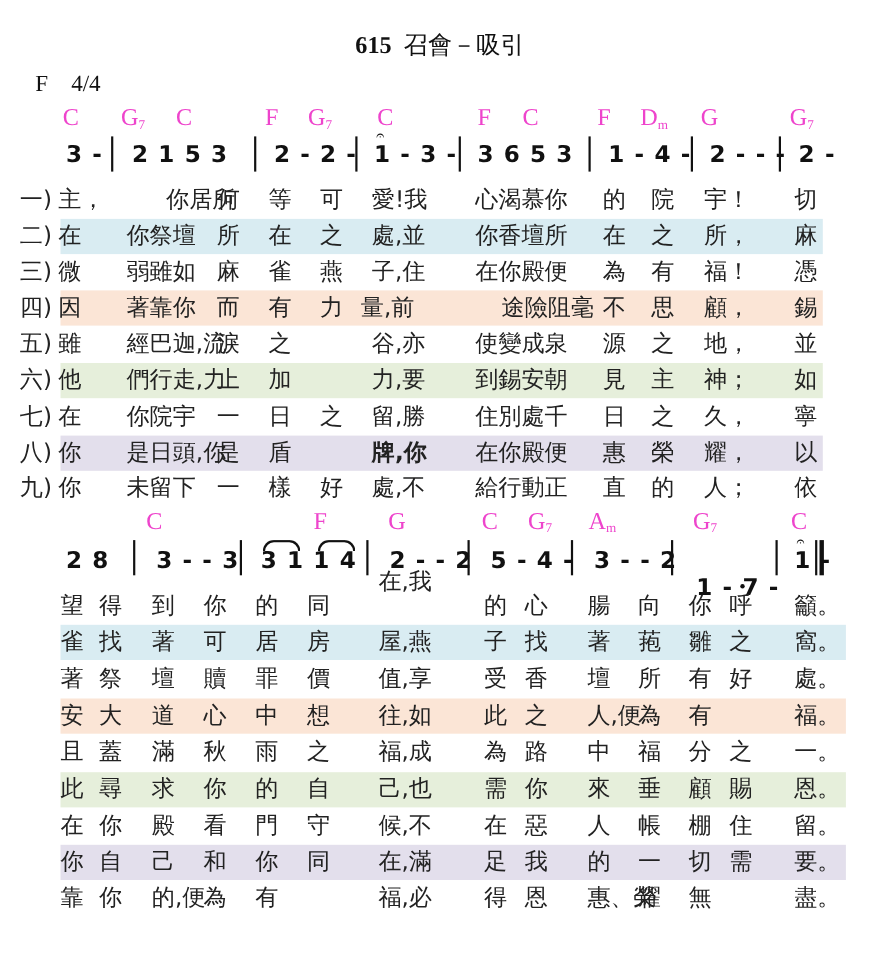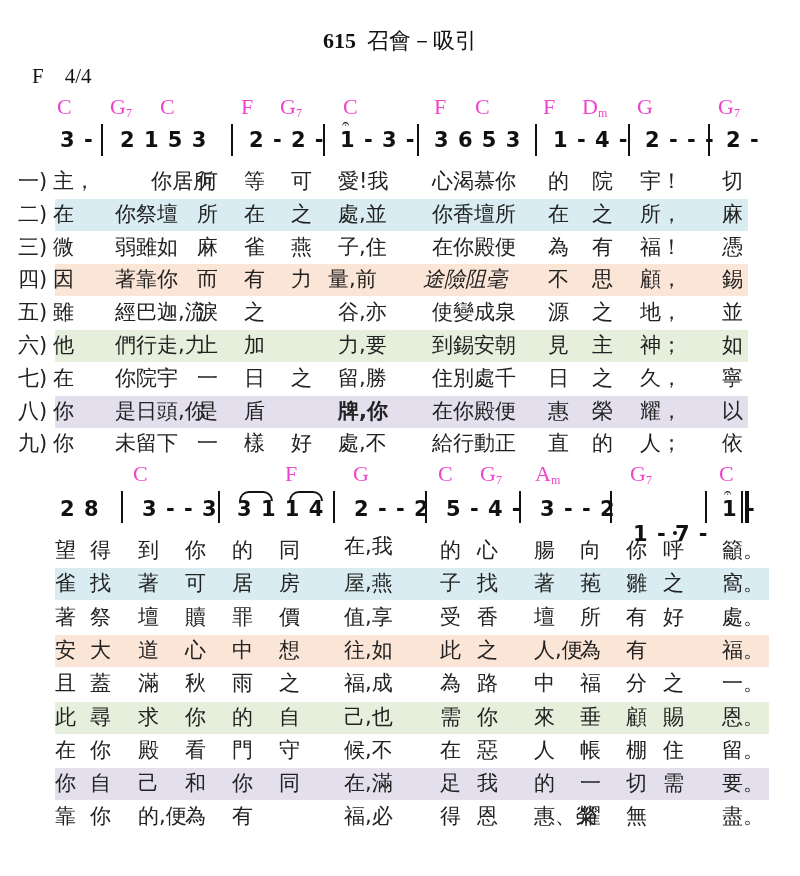--- a/index.html
+++ b/index.html
@@ -105,21 +105,21 @@
     <div class="abs lyric" style="left:640px;top:232.6px;">福！</div>
     <div class="abs lyric" style="left:722px;top:232.6px;">憑</div>
     <div class="abs band" style="top:264.4px;width:693px;background:#fbe5d6;"></div>
     <div class="abs lyric" style="left:18px;top:265.4px;">四)</div>
     <div class="abs lyric" style="left:53px;top:265.4px;">因</div>
     <div class="abs lyric" style="left:115px;top:265.4px;">著靠你</div>
     <div class="abs lyric" style="left:197px;top:265.4px;">而</div>
     <div class="abs lyric" style="left:244px;top:265.4px;">有</div>
     <div class="abs lyric" style="left:291px;top:265.4px;">力</div>
     <div class="abs lyric" style="left:328px;top:265.4px;">量,前</div>
-    <div class="abs lyric" style="left:423px;top:265.4px;font-style:italic;">途險阻毫</div>
+    <div class="abs lyric" style="left:456px;top:265.4px;">途險阻毫</div>
     <div class="abs lyric" style="left:548px;top:265.4px;">不</div>
     <div class="abs lyric" style="left:592px;top:265.4px;">思</div>
     <div class="abs lyric" style="left:640px;top:265.4px;">顧，</div>
     <div class="abs lyric" style="left:722px;top:265.4px;">錫</div>
     <div class="abs lyric" style="left:18px;top:298.2px;">五)</div>
     <div class="abs lyric" style="left:53px;top:298.2px;">雖</div>
     <div class="abs lyric" style="left:115px;top:298.2px;">經巴迦,流</div>
     <div class="abs lyric" style="left:197px;top:298.2px;">淚</div>
     <div class="abs lyric" style="left:244px;top:298.2px;">之</div>
     <div class="abs lyric" style="left:338px;top:298.2px;">谷,亦</div>
@@ -214,21 +214,21 @@
 <div class="abs slur" style="left:289px; top:491px; width:30px;"></div>
 <div class="abs dot" style="left:673px; top:531px;"></div>
 
 <div id="verses2">
     <div class="abs lyric" style="left:55px;top:536px;">望</div>
     <div class="abs lyric" style="left:90px;top:536px;">得</div>
     <div class="abs lyric" style="left:138px;top:536px;">到</div>
     <div class="abs lyric" style="left:185px;top:536px;">你</div>
     <div class="abs lyric" style="left:232px;top:536px;">的</div>
     <div class="abs lyric" style="left:279px;top:536px;">同</div>
-    <div class="abs lyric" style="left:344px;top:532px;text-align:center;">在,我</div>
+    <div class="abs lyric" style="left:344px;top:514px;text-align:center;">在,我</div>
     <div class="abs lyric" style="left:440px;top:536px;">的</div>
     <div class="abs lyric" style="left:477px;top:536px;">心</div>
     <div class="abs lyric" style="left:534px;top:536px;">腸</div>
     <div class="abs lyric" style="left:580px;top:536px;">向</div>
     <div class="abs lyric" style="left:626px;top:536px;">你</div>
     <div class="abs lyric" style="left:663px;top:536px;">呼</div>
     <div class="abs lyric" style="left:722px;top:536px;">籲。</div>
     <div class="abs band" style="top:568.3px;width:714px;background:#d9ecf2;"></div>
     <div class="abs lyric" style="left:55px;top:569.3px;">雀</div>
     <div class="abs lyric" style="left:90px;top:569.3px;">找</div>

